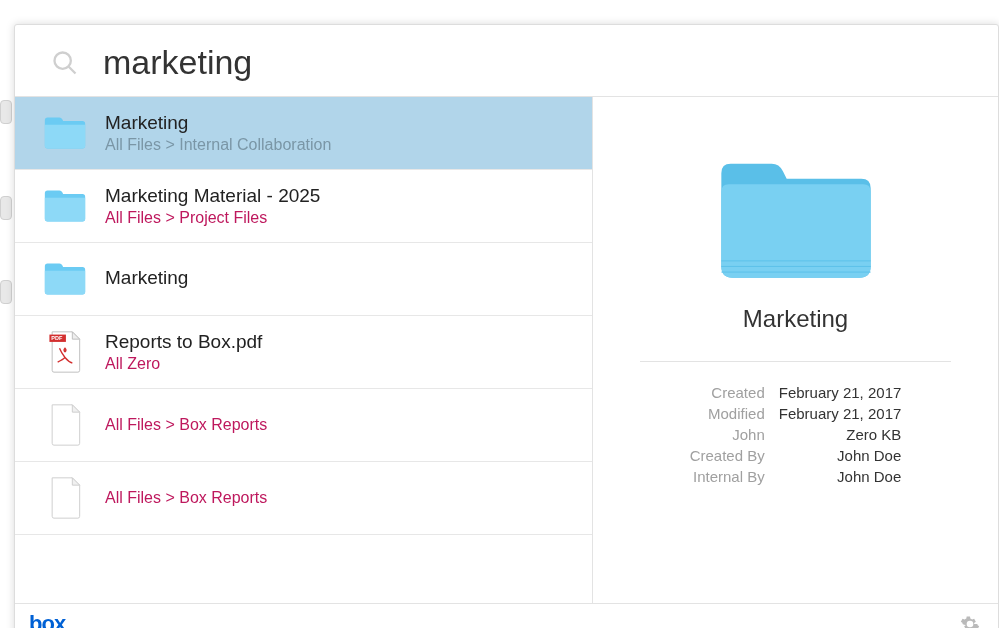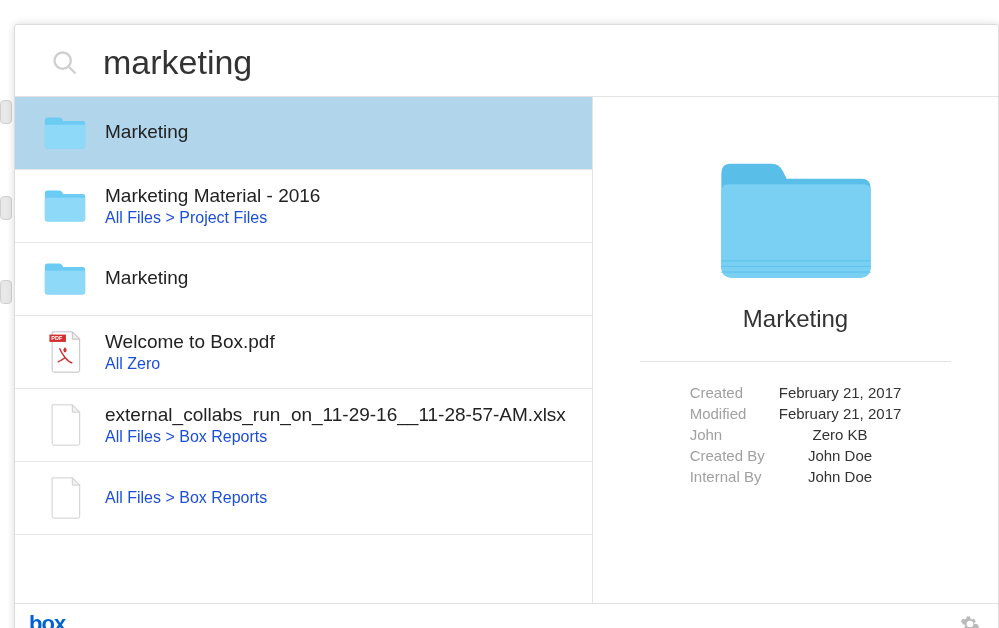--- a/index.html
+++ b/index.html
@@ -82,21 +82,21 @@
     .result-title {
       font-size: 19px;
       color: #222;
       margin-bottom: 2px;
       white-space: nowrap;
       overflow: hidden;
       text-overflow: ellipsis;
     }
     .result-path {
       font-size: 16px;
-      color: #1d4ed8;
+      color: #be185d;
       white-space: nowrap;
       overflow: hidden;
       text-overflow: ellipsis;
     }
     .result-item.selected .result-path { color: #7a96a6; }
     .detail {
       flex: 1;
       padding: 50px 30px 20px 30px;
       display: flex;
       flex-direction: column;
@@ -119,24 +119,25 @@
       margin-bottom: 22px;
     }
     .detail-meta {
       display: grid;
       grid-template-columns: auto auto;
       column-gap: 14px;
       row-gap: 4px;
       font-size: 15px;
     }
     .meta-label {
+      text-align: right;
       color: #a0a0a0;
     }
     .meta-value {
-      text-align: center;
+      text-align: right;
       color: #333;
     }
     .footer {
       display: flex;
       align-items: center;
       justify-content: space-between;
       padding: 6px 18px 6px 14px;
       border-top: 1px solid #e3e3e3;
       height: 40px;
     }
@@ -184,32 +185,33 @@
 
       <div class="result-item selected">
         <div class="result-icon">
           <svg viewBox="0 0 48 40" width="44" height="38">
             <path d="M2 6 Q2 3 5 3 L18 3 Q20 3 21 5 L22 7 L43 7 Q46 7 46 10 L46 34 Q46 37 43 37 L5 37 Q2 37 2 34 Z" fill="#6bcbf3"></path>
             <path d="M2 11 L46 11 L46 34 Q46 37 43 37 L5 37 Q2 37 2 34 Z" fill="#8dd9f7"></path>
           </svg>
         </div>
         <div class="result-text">
           <div class="result-title">Marketing</div>
+          <div class="result-path">All Files &gt; Internal Collaboration</div>
         </div>
       </div>
 
       <div class="result-item">
         <div class="result-icon">
           <svg viewBox="0 0 48 40" width="44" height="38">
             <path d="M2 6 Q2 3 5 3 L18 3 Q20 3 21 5 L22 7 L43 7 Q46 7 46 10 L46 34 Q46 37 43 37 L5 37 Q2 37 2 34 Z" fill="#6bcbf3"></path>
             <path d="M2 11 L46 11 L46 34 Q46 37 43 37 L5 37 Q2 37 2 34 Z" fill="#8dd9f7"></path>
           </svg>
         </div>
         <div class="result-text">
-          <div class="result-title">Marketing Material - 2016</div>
+          <div class="result-title">Marketing Material - 2025</div>
           <div class="result-path">All Files &gt; Project Files</div>
         </div>
       </div>
 
       <div class="result-item">
         <div class="result-icon">
           <svg viewBox="0 0 48 40" width="44" height="38">
             <path d="M2 6 Q2 3 5 3 L18 3 Q20 3 21 5 L22 7 L43 7 Q46 7 46 10 L46 34 Q46 37 43 37 L5 37 Q2 37 2 34 Z" fill="#6bcbf3"></path>
             <path d="M2 11 L46 11 L46 34 Q46 37 43 37 L5 37 Q2 37 2 34 Z" fill="#8dd9f7"></path>
           </svg>
@@ -223,34 +225,33 @@
         <div class="result-icon">
           <svg viewBox="0 0 40 48" width="38" height="44">
             <path d="M6 2 L28 2 L36 10 L36 44 Q36 46 34 46 L8 46 Q6 46 6 44 Z" fill="#fff" stroke="#bbb"></path>
             <path d="M28 2 L28 10 L36 10 Z" fill="#eee" stroke="#bbb"></path>
             <rect x="3" y="5" width="18" height="8" fill="#d32f2f"></rect>
             <text x="5" y="11" font-size="6" fill="#fff" font-weight="bold">PDF</text>
             <path d="M14 20 C14 20 16 25 20 30 C24 35 28 36 28 36 M20 30 C18 32 12 35 12 35 M20 24 C20 24 22 22 20 20 C18 22 20 24 20 24" stroke="#d32f2f" stroke-width="1.5" fill="none"></path>
           </svg>
         </div>
         <div class="result-text">
-          <div class="result-title">Welcome to Box.pdf</div>
+          <div class="result-title">Reports to Box.pdf</div>
           <div class="result-path">All Zero</div>
         </div>
       </div>
 
       <div class="result-item">
         <div class="result-icon">
           <svg viewBox="0 0 40 48" width="38" height="44">
             <path d="M6 2 L28 2 L36 10 L36 44 Q36 46 34 46 L8 46 Q6 46 6 44 Z" fill="#fff" stroke="#ccc"></path>
             <path d="M28 2 L28 10 L36 10 Z" fill="#f0f0f0" stroke="#ccc"></path>
           </svg>
         </div>
         <div class="result-text">
-          <div class="result-title">external_collabs_run_on_11-29-16__11-28-57-AM.xlsx</div>
           <div class="result-path">All Files &gt; Box Reports</div>
         </div>
       </div>
 
       <div class="result-item">
         <div class="result-icon">
           <svg viewBox="0 0 40 48" width="38" height="44">
             <path d="M6 2 L28 2 L36 10 L36 44 Q36 46 34 46 L8 46 Q6 46 6 44 Z" fill="#fff" stroke="#ccc"></path>
             <path d="M28 2 L28 10 L36 10 Z" fill="#f0f0f0" stroke="#ccc"></path>
           </svg>

